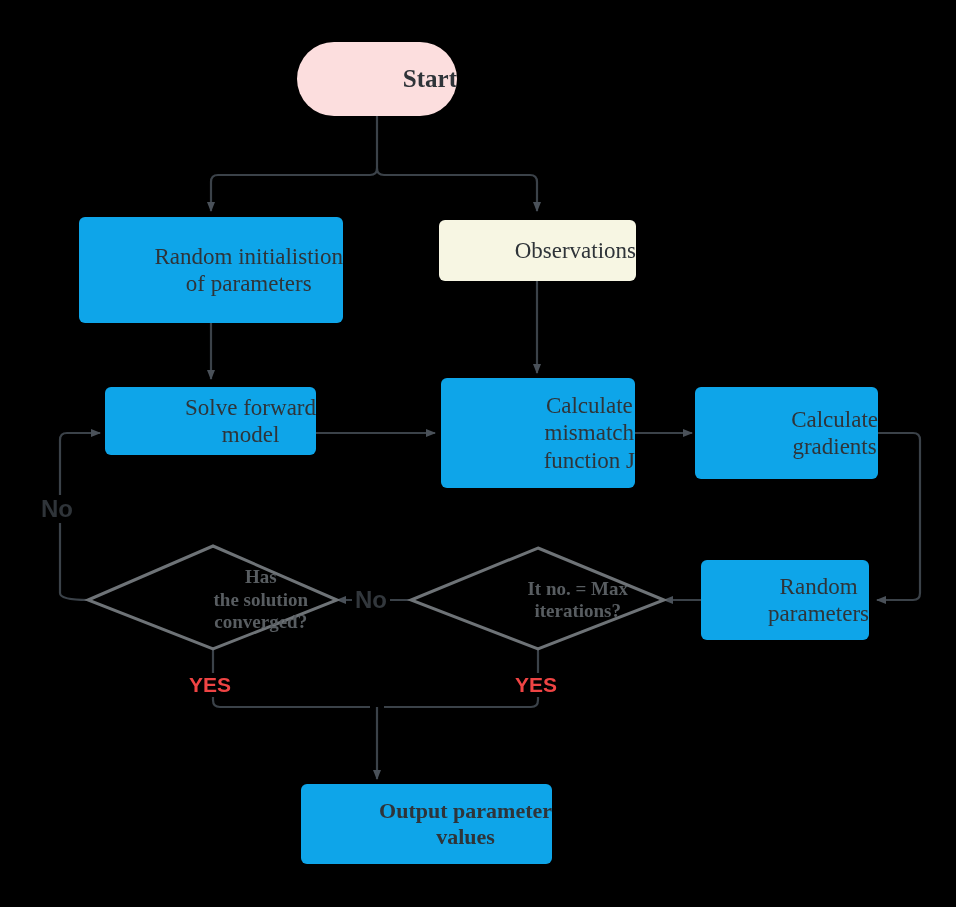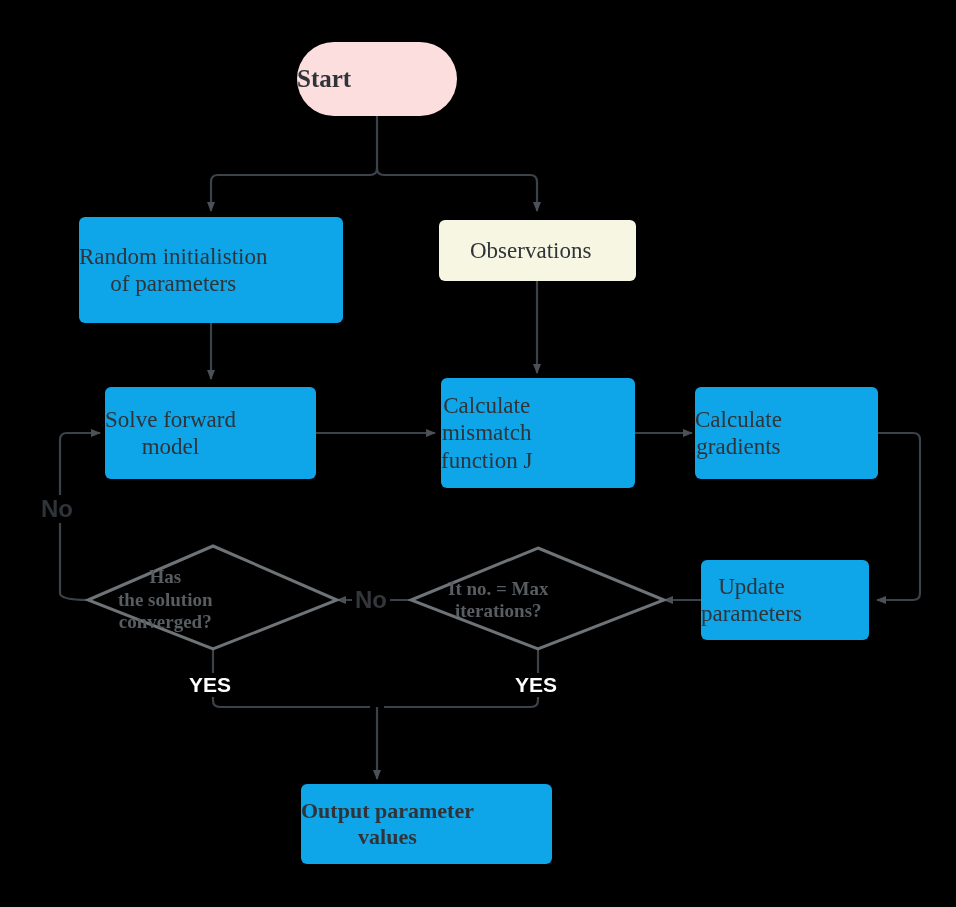--- a/index.html
+++ b/index.html
@@ -21,21 +21,21 @@
     top: 0;
     width: 956px;
     height: 907px;
     pointer-events: none;
   }
   .node {
     position: absolute;
     box-sizing: border-box;
     display: flex;
     align-items: center;
-    justify-content: flex-start;
+    justify-content: flex-end;
     text-align: center;
     color: #2f3439;
     font-family: "Liberation Serif", serif;
     line-height: 1.18;
     white-space: pre-line;
   }
   .box {
     background: #0ea5e9;
     border-radius: 6px;
     font-size: 23px;
@@ -67,21 +67,21 @@
     font-size: 24px;
     color: #2f3439;
     background: #000000;
     padding: 0 3px;
     white-space: nowrap;
   }
   .edge-label.gray {
     color: #32373c;
   }
   .edge-label.yes {
-    color: #ffffff;
+    color: #ef4444;
     font-size: 21px;
   }
 </style>
 </head>
 <body>
 
 <div id="canvas">
 
   <svg class="edges" viewBox="0 0 956 907">
     <defs>
@@ -131,38 +131,38 @@
 
   <div class="node box" style="left:79px; top:217px; width:264px; height:106px;">
     <span>Random initialistion
 of  parameters</span>
   </div>
 
   <div class="node box cream" style="left:439px; top:220px; width:197px; height:61px;">
     <span>Observations</span>
   </div>
 
-  <div class="node box" style="left:105px; top:387px; width:211px; height:92px;">
+  <div class="node box" style="left:105px; top:387px; width:211px; height:68px;">
     <span>Solve forward
 model</span>
   </div>
 
   <div class="node box" style="left:441px; top:378px; width:194px; height:110px;">
     <span>Calculate
 mismatch
 function J</span>
   </div>
 
   <div class="node box" style="left:695px; top:387px; width:183px; height:92px;">
     <span>Calculate
 gradients</span>
   </div>
 
   <div class="node box" style="left:701px; top:560px; width:168px; height:80px;">
-    <span>Update
+    <span>Random
 parameters</span>
   </div>
 
   <div class="node diamond" style="left:118px; top:552px; width:190px; height:96px;">
     <span>Has
 the solution
 converged?</span>
   </div>
 
   <div class="node diamond" style="left:448px; top:562px; width:180px; height:76px;">

